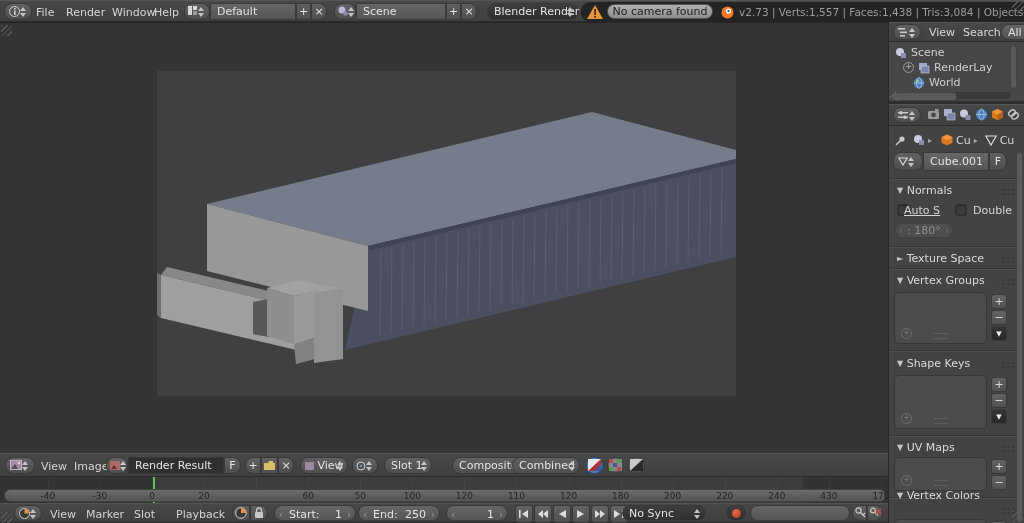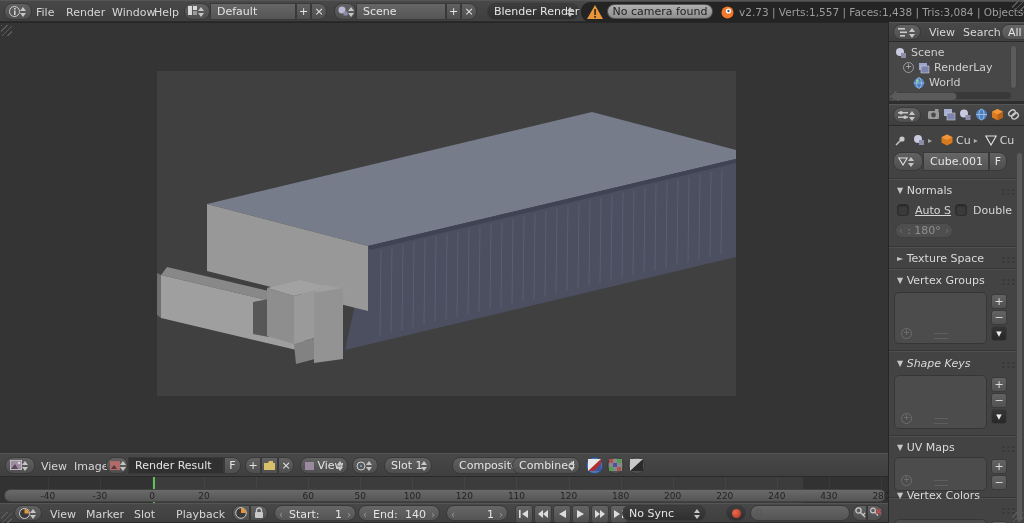--- a/index.html
+++ b/index.html
@@ -280,21 +280,21 @@
         <span class="tick" style="left: 360.28px;">50</span>
         <span class="tick" style="left: 412.35px;">100</span>
         <span class="tick" style="left: 464.42px;">120</span>
         <span class="tick" style="left: 516.49px;">110</span>
         <span class="tick" style="left: 568.56px;">120</span>
         <span class="tick" style="left: 620.63px;">180</span>
         <span class="tick" style="left: 672.7px;">200</span>
         <span class="tick" style="left: 724.77px;">220</span>
         <span class="tick" style="left: 776.84px;">240</span>
         <span class="tick" style="left: 828.91px;">430</span>
-        <span class="tick" style="left: 880.98px;">280</span>
+        <span class="tick" style="left: 880.98px;">170</span>
       </div>
   </div>
 
   <div class="abs hdrbar" style="left:0;top:503px;width:888px;height:20px;">
     <div class="abs corner" style="left:1px;top:8px;width:11px;height:11px;"></div>
     <div class="abs pill" style="left:14px;top:1px;width:28px;padding:0 4px;height:16px;">
       <svg width="11" height="11" style="display:inline-block;vertical-align:-2px">
           <circle cx="5.5" cy="5.5" r="5" fill="#3a3a3a" stroke="#c9c9c9"></circle>
           <path d="M5.5,5.5 L5.5,1 A4.5,4.5 0 0 1 10,5.5 Z" fill="#e8963d"></path>
         </svg><span class="ud"></span>
@@ -319,21 +319,21 @@
 
     <div class="abs pill lite" style="left:274px;top:1px;width:82px;height:16px;">
       <span class="sidearr" style="position:absolute;left:4px;top:1px;">‹</span>
       <span style="position:absolute;left:14px;top:1px;">Start:</span>
       <span style="position:absolute;right:13px;top:1px;">1</span>
       <span class="sidearr" style="position:absolute;right:4px;top:1px;">›</span>
     </div>
     <div class="abs pill lite" style="left:358px;top:1px;width:82px;height:16px;">
       <span class="sidearr" style="position:absolute;left:4px;top:1px;">‹</span>
       <span style="position:absolute;left:14px;top:1px;">End:</span>
-      <span style="position:absolute;right:13px;top:1px;">140</span>
+      <span style="position:absolute;right:13px;top:1px;">250</span>
       <span class="sidearr" style="position:absolute;right:4px;top:1px;">›</span>
     </div>
     <div class="abs pill lite" style="left:446px;top:1px;width:62px;height:16px;">
       <span class="sidearr" style="position:absolute;left:4px;top:1px;">‹</span>
       <span style="position:absolute;right:13px;top:1px;">1</span>
       <span class="sidearr" style="position:absolute;right:4px;top:1px;">›</span>
     </div>
 
     <div class="abs" style="left:515px;top:1px;display:flex;gap:1px;">
       <div class="pb">
@@ -522,21 +522,21 @@
           </svg><span class="ud"></span>
       </div>
       <div class="abs pill lite" style="left:34px;top:48px;width:66px;height:19px;line-height:17px;border-radius:0;">Cube.001</div>
       <div class="abs pill" style="left:100px;top:48px;width:18px;height:19px;line-height:17px;padding:0;text-align:center;border-radius:0 8px 8px 0;">F</div>
 
       <div class="abs psep" style="left:0;top:74px;width:136px;"></div>
 
       <span class="abs ph-title" style="left:8px;top:80px;"><span class="tri">▼</span> <span>Normals</span></span>
       <div class="abs grip" style="left:112px;top:84px;"></div>
       <div class="abs cb" style="left:8px;top:100px;"></div>
-      <span class="abs" style="left:26px;top:100px;text-decoration:underline;">Auto S</span>
+      <span class="abs" style="left:15px;top:100px;text-decoration:underline;">Auto S</span>
       <div class="abs cb" style="left:66px;top:100px;"></div>
       <span class="abs" style="left:84px;top:100px;">Double</span>
       <div class="abs" style="left:6px;top:119px;width:58px;height:15px;background:#4e4e4e;border:1px solid #404040;border-radius:8px;color:#8f8f8f;text-align:center;line-height:13px;">
         <span class="sidearr" style="position:absolute;left:3px;top:0;color:#6f6f6f;">‹</span>
         <span>: 180°</span>
         <span class="sidearr" style="position:absolute;right:3px;top:0;color:#6f6f6f;">›</span>
       </div>
 
       <div class="abs psep" style="left:0;top:142px;width:136px;"></div>
       <span class="abs ph-title" style="left:8px;top:148px;"><span class="tri">►</span> <span>Texture Space</span></span>
@@ -547,21 +547,21 @@
       <div class="abs grip" style="left:112px;top:174px;"></div>
       <div class="abs listbox" style="left:5px;top:188px;width:93px;height:52px;">
         <div class="lb-plus">+</div>
         <div class="lb-grip"></div>
       </div>
       <div class="abs sq" style="left:102px;top:190px;">+</div>
       <div class="abs sq" style="left:102px;top:206px;">−</div>
       <div class="abs sq dark" style="left:102px;top:222px;">▼</div>
 
       <div class="abs psep" style="left:0;top:246px;width:136px;"></div>
-      <span class="abs ph-title" style="left:8px;top:253px;font-style:italic;"><span class="tri">▼</span> <span>Shape Keys</span></span>
+      <span class="abs ph-title" style="left:8px;top:253px;"><span class="tri">▼</span> <span>Shape Keys</span></span>
       <div class="abs grip" style="left:112px;top:257px;"></div>
       <div class="abs listbox" style="left:5px;top:271px;width:93px;height:54px;">
         <div class="lb-plus">+</div>
         <div class="lb-grip"></div>
       </div>
       <div class="abs sq" style="left:102px;top:273px;">+</div>
       <div class="abs sq" style="left:102px;top:289px;">−</div>
       <div class="abs sq dark" style="left:102px;top:305px;">▼</div>
 
       <div class="abs psep" style="left:0;top:331px;width:136px;"></div>

